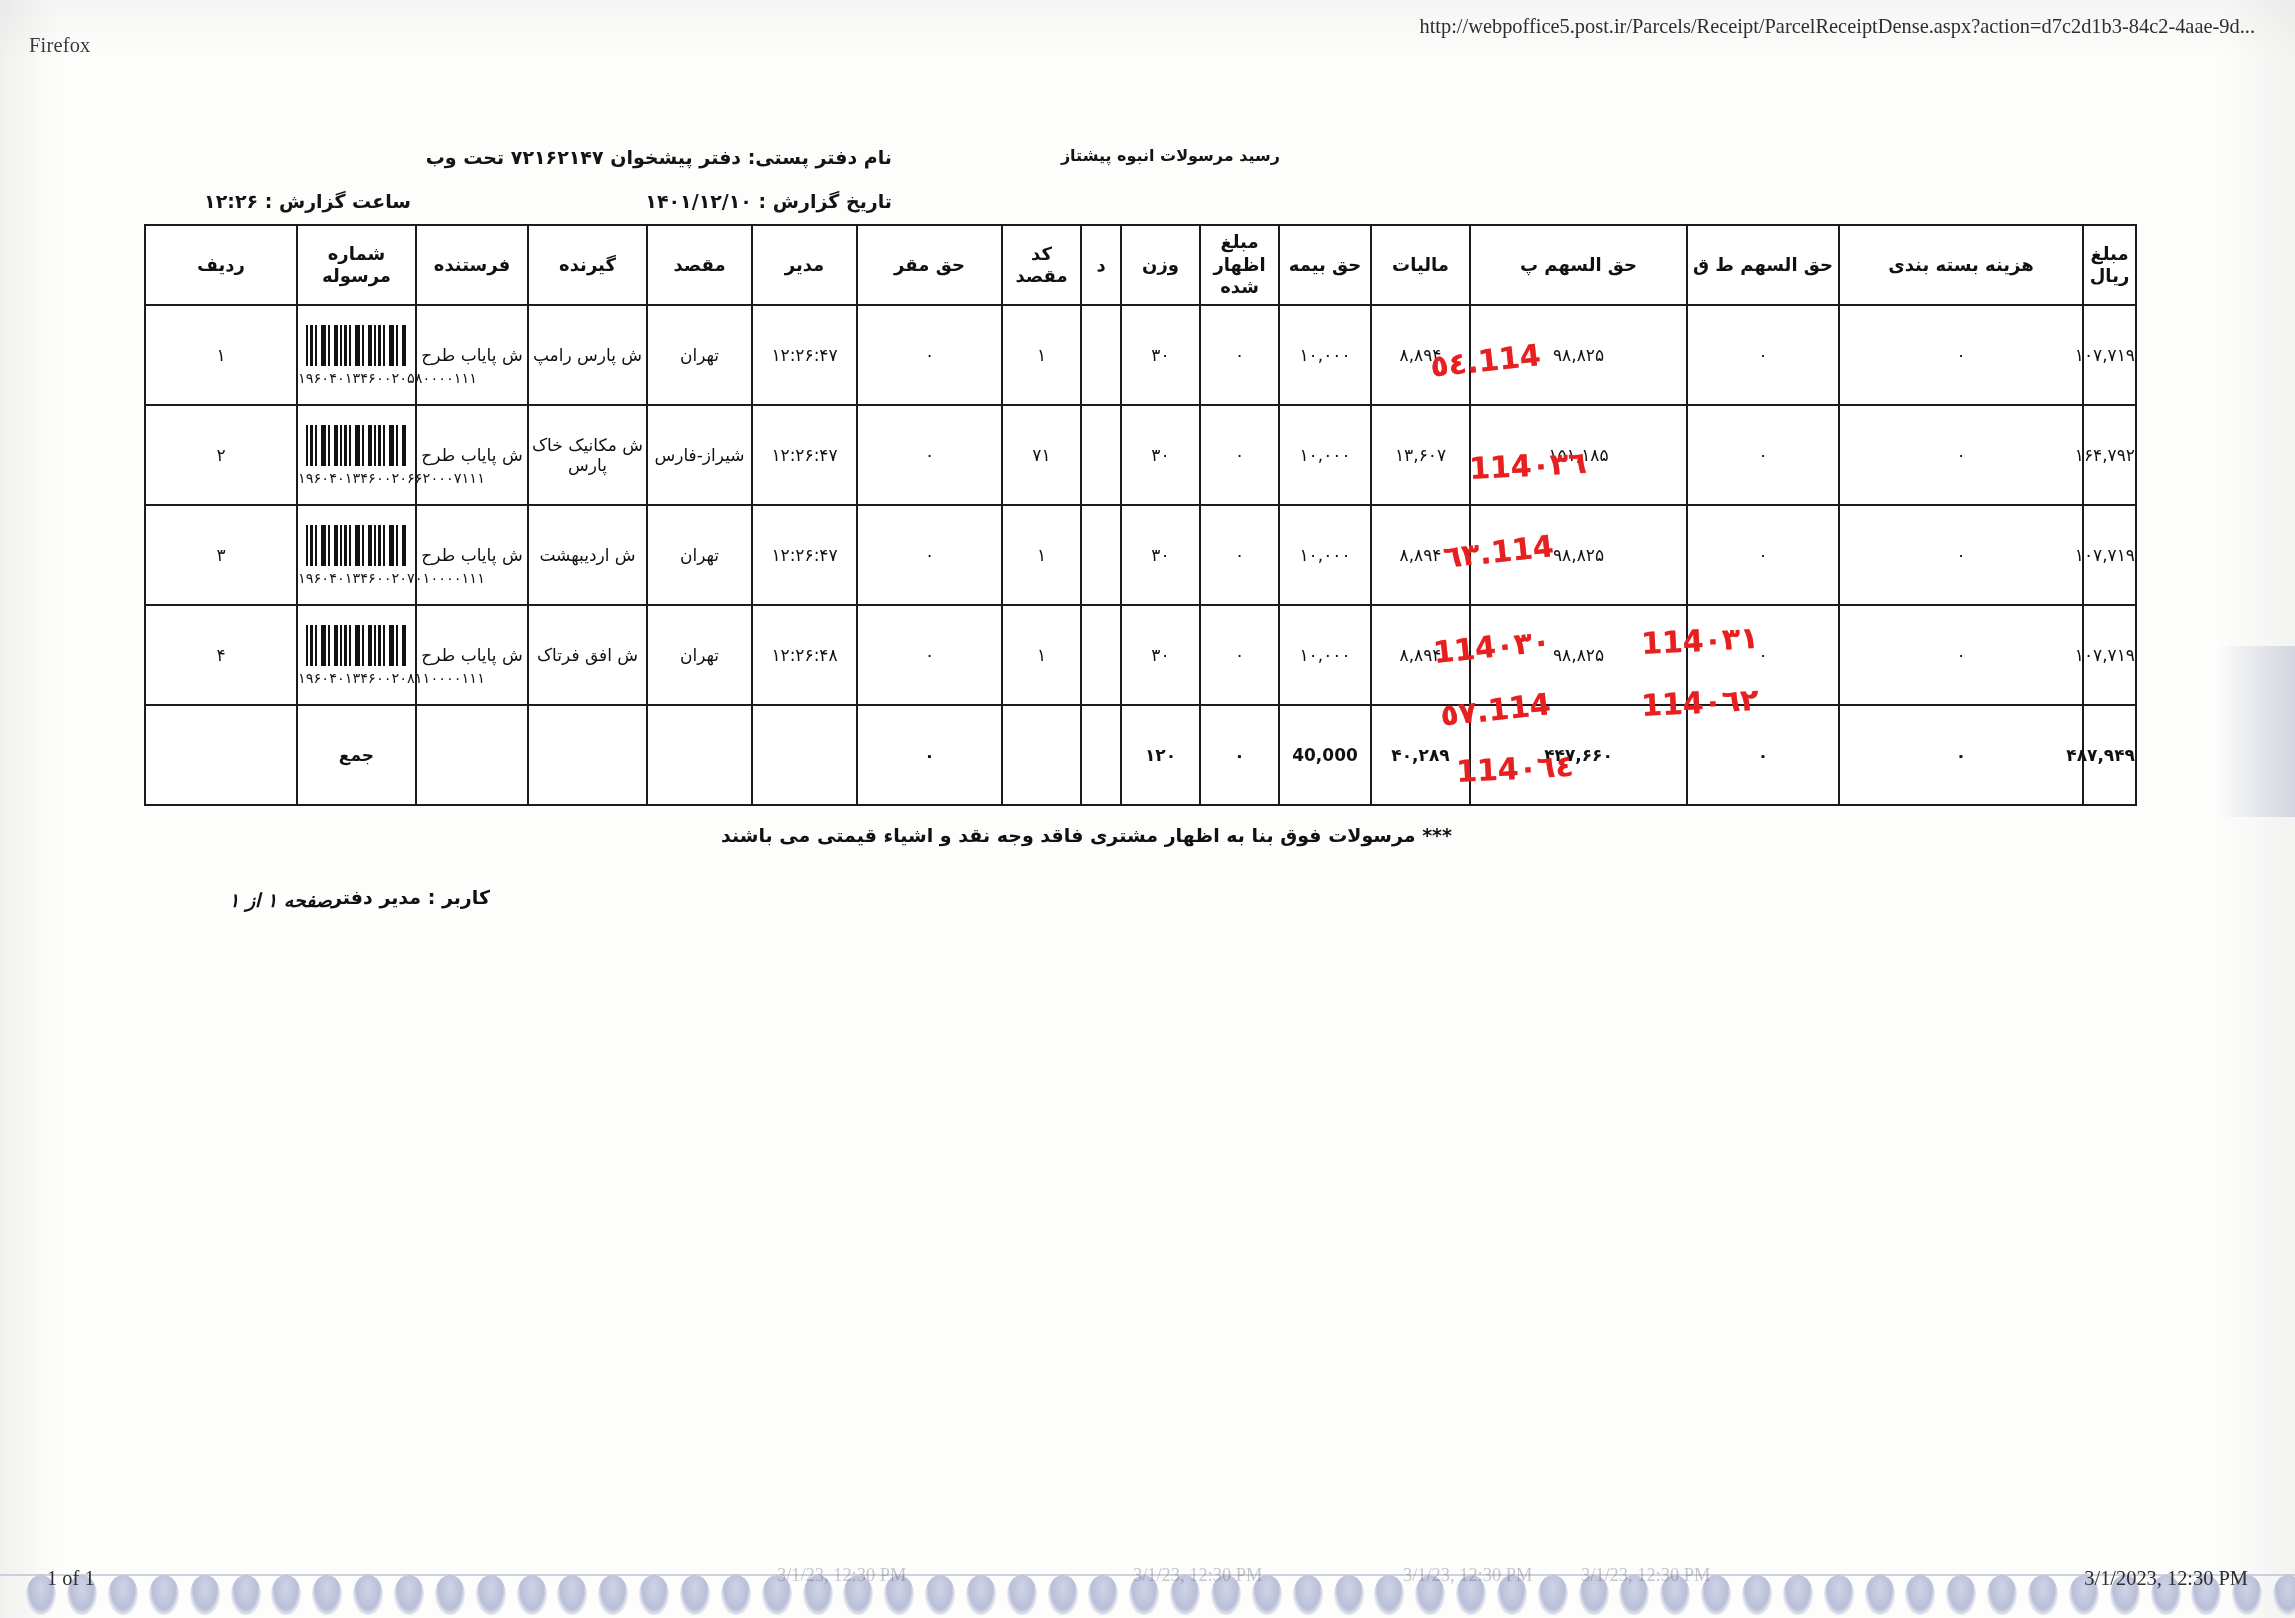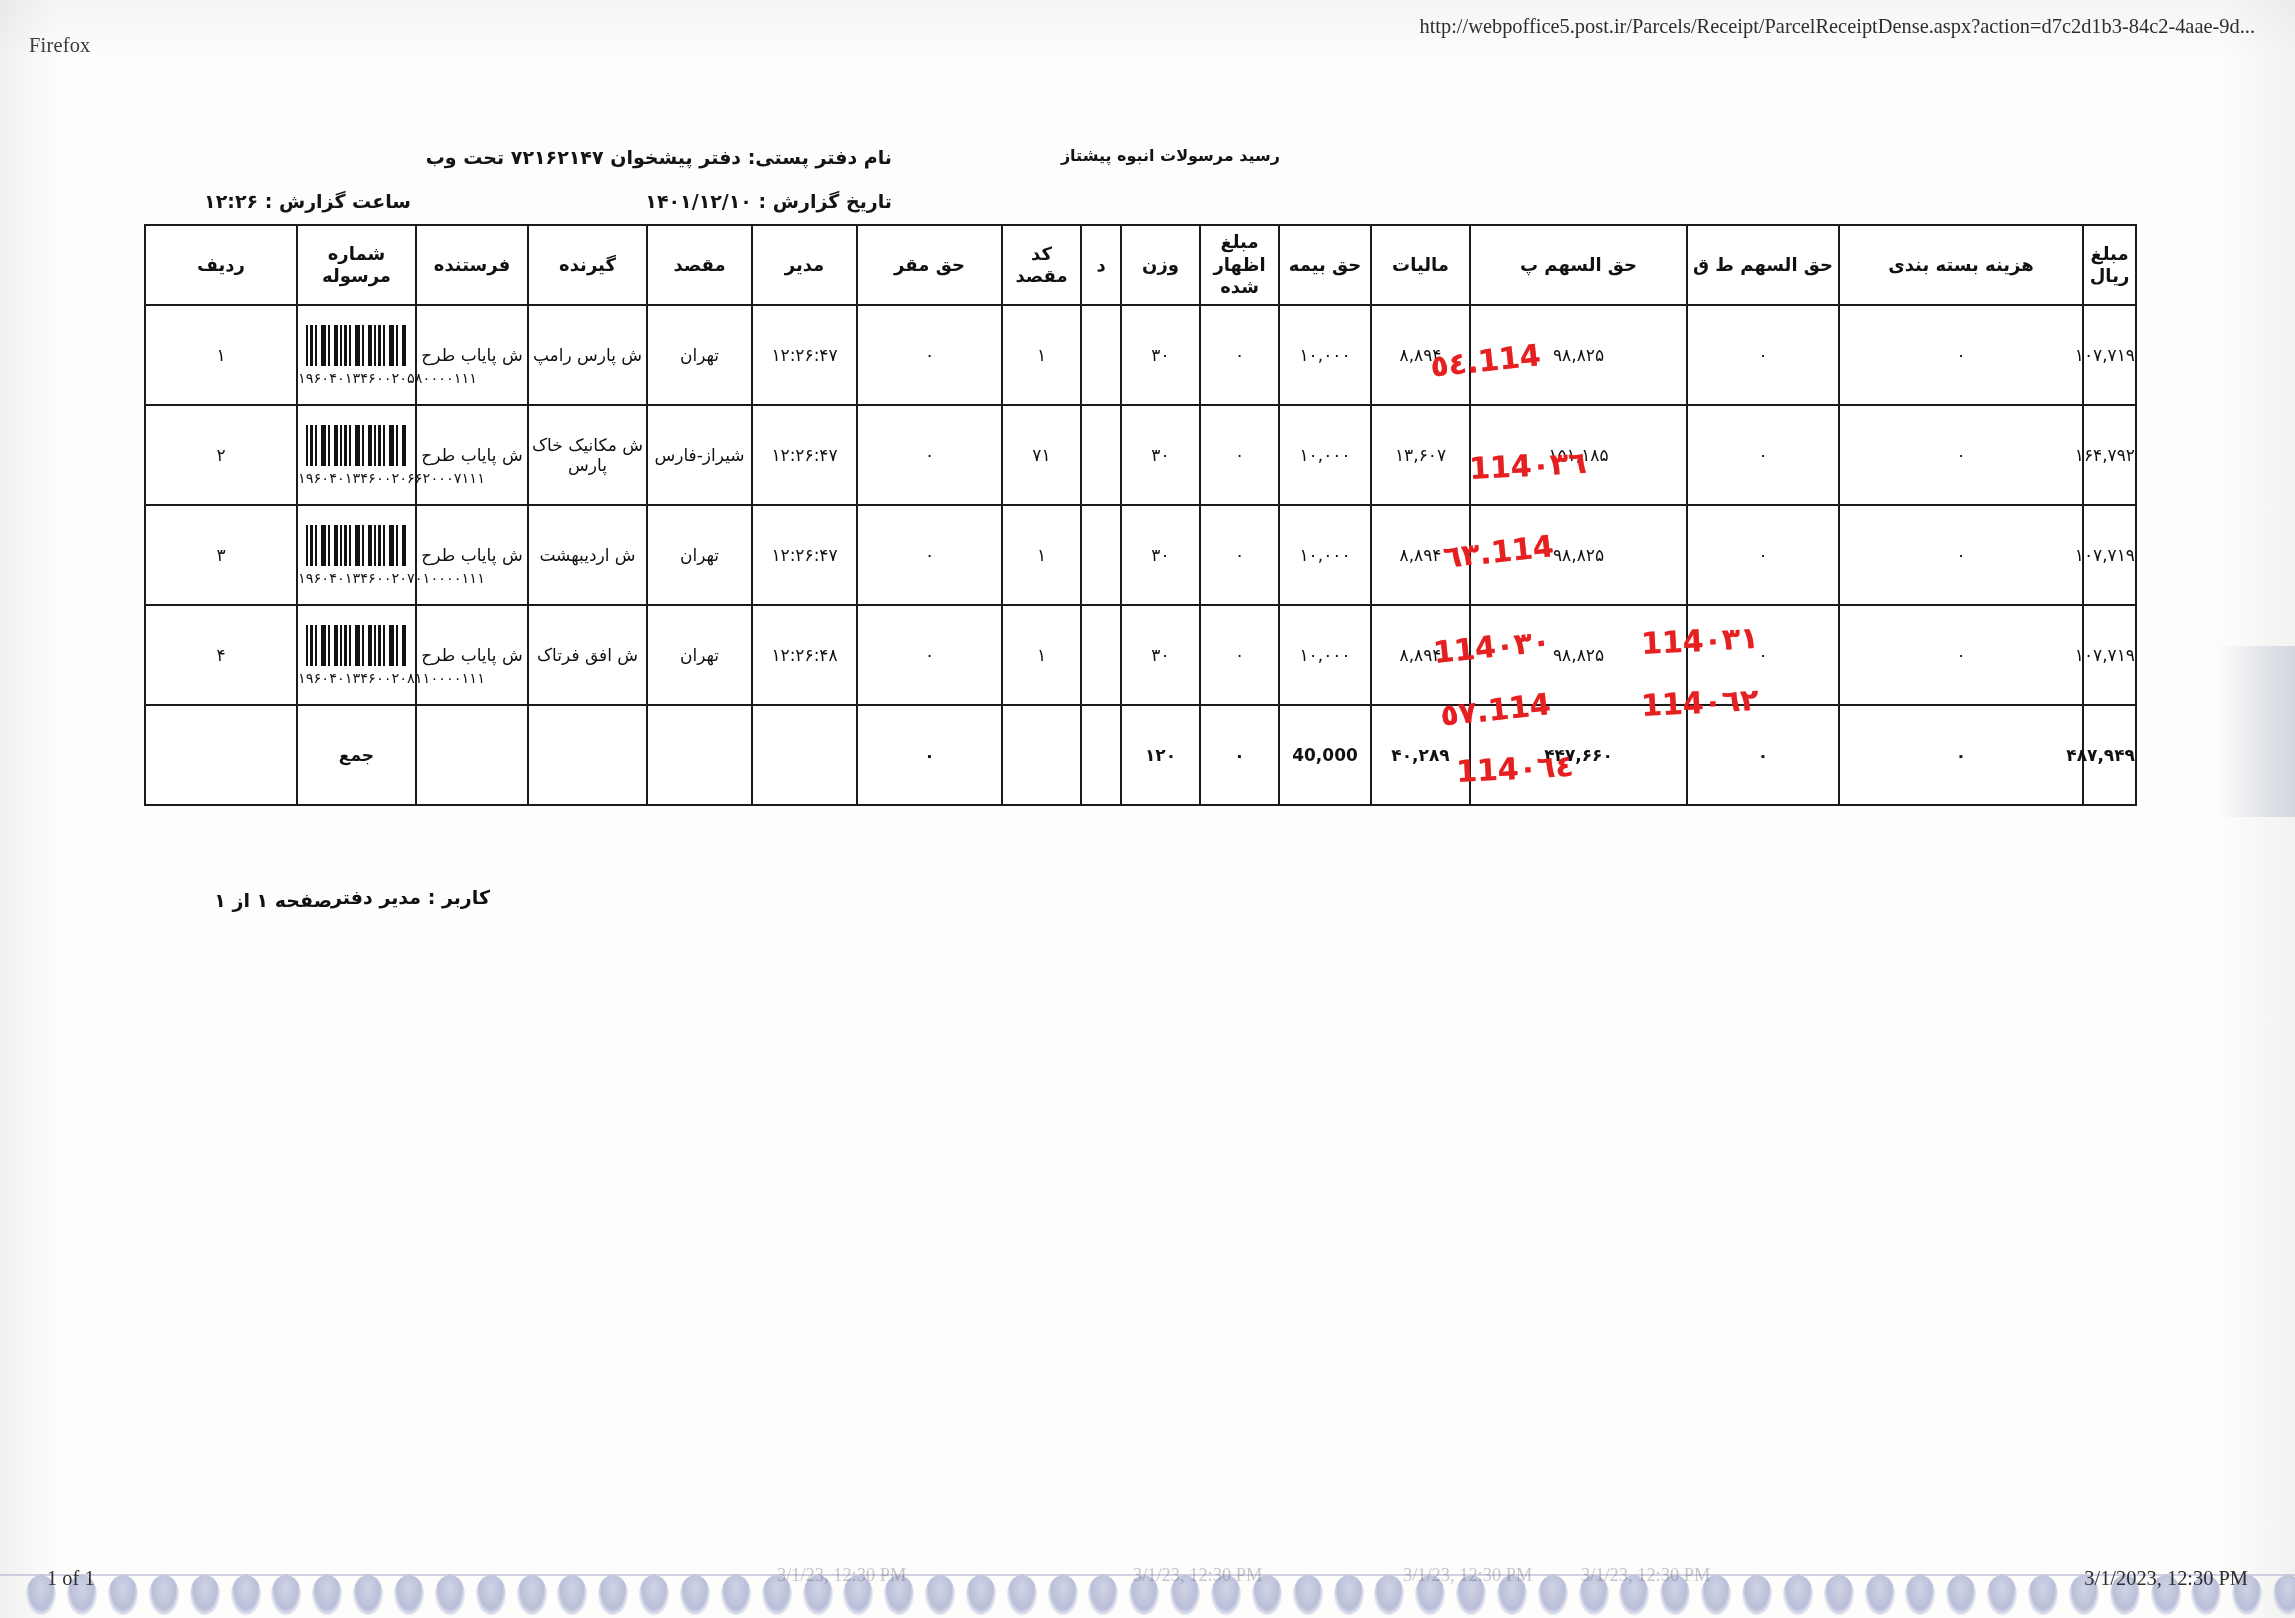--- a/index.html
+++ b/index.html
@@ -207,20 +207,21 @@
     margin-left: 36px;
   }
   .page-of {
     position: absolute;
     right: 1963px;
     top: 889px;
     font-size: 19px;
     font-weight: 700;
     color: #111;
     white-space: nowrap;
+    font-style: italic;
   }
 
   
   #scan-strip {
     position: absolute;
     left: 0;
     right: 0;
     bottom: 0;
     height: 72px;
     overflow: hidden;
@@ -440,20 +441,21 @@
       <div class="hand" style="left: 1430px; top: 343px; color: rgb(230, 32, 32); transform: rotate(-6deg);">114.٥٤</div>
       <div class="hand" style="left: 1469px; top: 448px; color: rgb(230, 32, 32); transform: rotate(-3deg);">114٠٣٦</div>
       <div class="hand" style="left: 1443px; top: 534px; color: rgb(230, 32, 32); transform: rotate(-6deg);">114.٦٣</div>
       <div class="hand" style="left: 1641px; top: 623px; color: rgb(230, 32, 32); transform: rotate(-3deg);">114٠٣١</div>
       <div class="hand" style="left: 1433px; top: 629px; color: rgb(230, 32, 32); transform: rotate(-6deg);">114٠٣٠</div>
       <div class="hand" style="left: 1641px; top: 685px; color: rgb(230, 32, 32); transform: rotate(-3deg);">114٠٦٢</div>
       <div class="hand" style="left: 1440px; top: 692px; color: rgb(230, 32, 32); transform: rotate(-6deg);">114.٥٧</div>
       <div class="hand" style="left: 1456px; top: 751px; color: rgb(230, 32, 32); transform: rotate(-3deg);">114٠٦٤</div>
     </div>
 
+  <div class="note-star">*** مرسولات فوق  بنا به اظهار مشتری فاقد وجه نقد و اشیاء قیمتی می باشند</div>
   <div class="note-user">کاربر : مدیر دفتر</div>
   <div class="page-of">صفحه      ۱     از     ۱</div>
 </div>
 
 <div class="right-smudge"></div>
 
 <div id="scan-strip">
   <div class="bar"></div>
 <div class="dot" style="left: 26px;"></div>
     <div class="dot" style="left: 67px;"></div>

